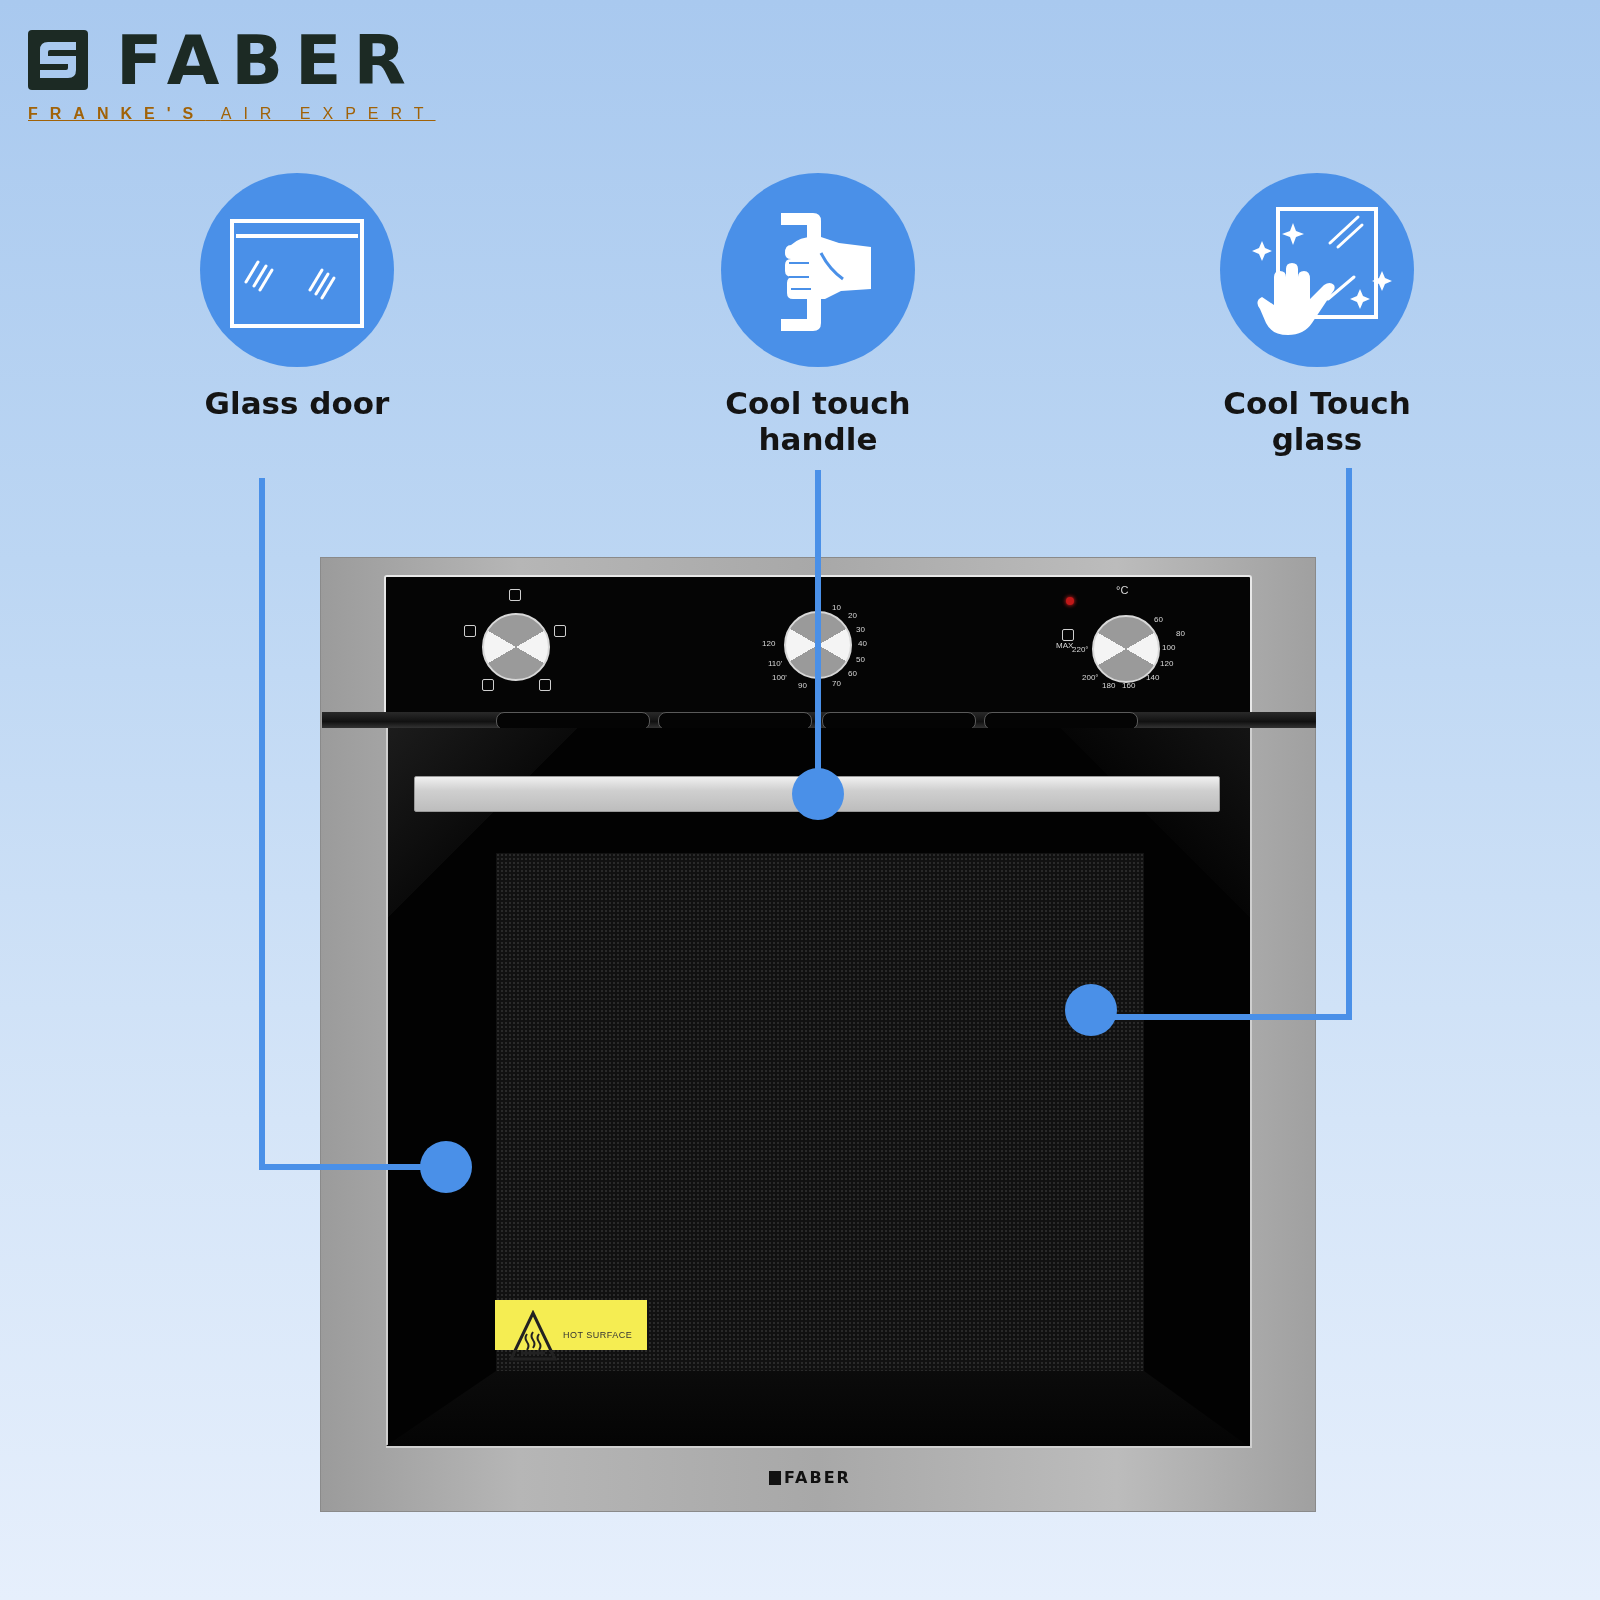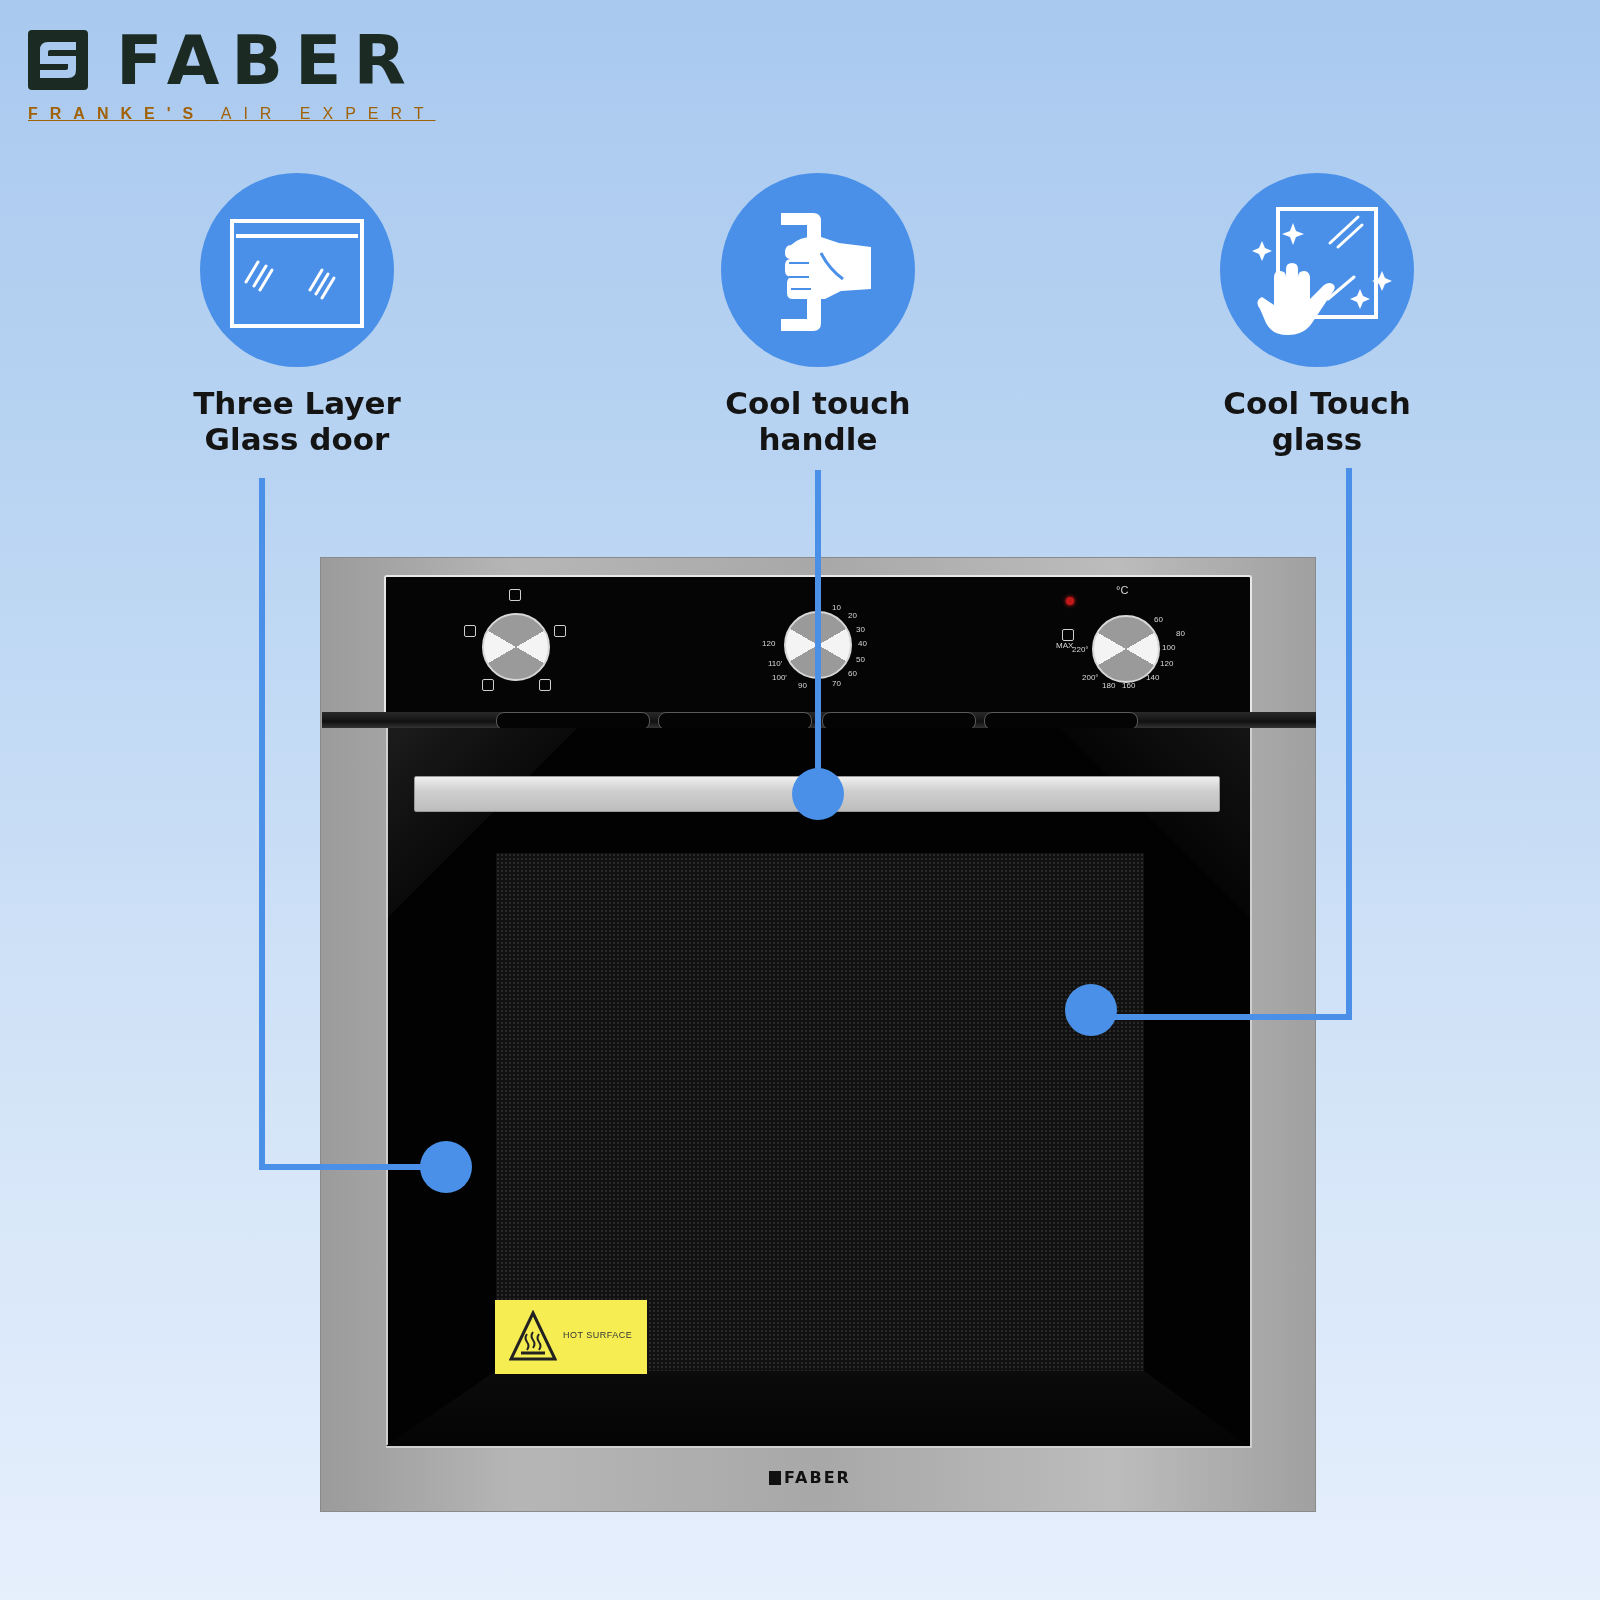--- a/index.html
+++ b/index.html
@@ -91,21 +91,21 @@
   .knob {
     width: 64px; height: 64px; border-radius: 50%;
     background: conic-gradient(from 0deg, #9a9a9a 0deg 60deg, #f4f4f4 60deg 120deg, #9a9a9a 120deg 240deg, #f4f4f4 240deg 300deg, #9a9a9a 300deg 360deg);
     border: 2px solid #d8d8d8;
   }
   .dial-text { color: #d8d8d8; font-size: 8px; line-height: 10px; white-space: nowrap; }
   .sym-box { width: 10px; height: 10px; border: 1px solid #cfcfcf; border-radius: 2px; }
   .red-led { width: 8px; height: 8px; border-radius: 50%; background: #c01818; box-shadow: 0 0 4px #f22; }
 
   .warning-label {
-    left: 495px; top: 1300px; width: 152px; height: 74px; background: #f5ed52;
+    left: 495px; top: 1300px; width: 152px; height: 50px; background: #f5ed52;
   }
   .warning-label .txt {
     position: absolute; left: 68px; top: 30px; font-size: 9px; color: #333; letter-spacing: 0.5px;
   }
   .bottom-brand {
     left: 769px; top: 1468px; font-weight: bold; font-size: 16px; letter-spacing: 2px; color: #111;
     font-family: "DejaVu Sans", sans-serif;
   }
   .bottom-brand .mk {
     display: inline-block; width: 12px; height: 14px; background: #111; vertical-align: -2px; margin-right: 3px;
@@ -136,21 +136,20 @@
         <line x1="54" y1="113" x2="66" y2="93"></line>
           <line x1="60" y1="117" x2="72" y2="97"></line>
           <line x1="46" y1="109" x2="58" y2="89"></line>
         <line x1="116" y1="121" x2="128" y2="101"></line>
           <line x1="122" y1="125" x2="134" y2="105"></line>
           <line x1="110" y1="117" x2="122" y2="97"></line>
       </g>
     </svg>
   </div>
   <div class="label">
-    <div>Three Layer</div>
     <div>Glass door</div>
   </div>
 </div>
 
 <div class="abs feature" style="left:668px; top:173px;">
   <div class="circle">
     <svg width="194" height="194" viewBox="0 0 194 194">
       <path d="M60 40 H92 Q100 40 100 48 V150 Q100 158 92 158 H60 V146 H86 V52 H60 Z" fill="#fff"></path>
       <path d="M70 72 Q80 62 100 64 L118 70 L150 74 V116 L120 118 L104 126 H72 Q66 126 66 120 V110 Q66 104 72 104 Q64 104 64 98 V92 Q64 86 70 86 Q64 86 64 80 Q64 72 70 72 Z" fill="#fff"></path>
       <path d="M100 80 Q108 96 122 106" stroke="#4a90e8" stroke-width="3" fill="none"></path>

